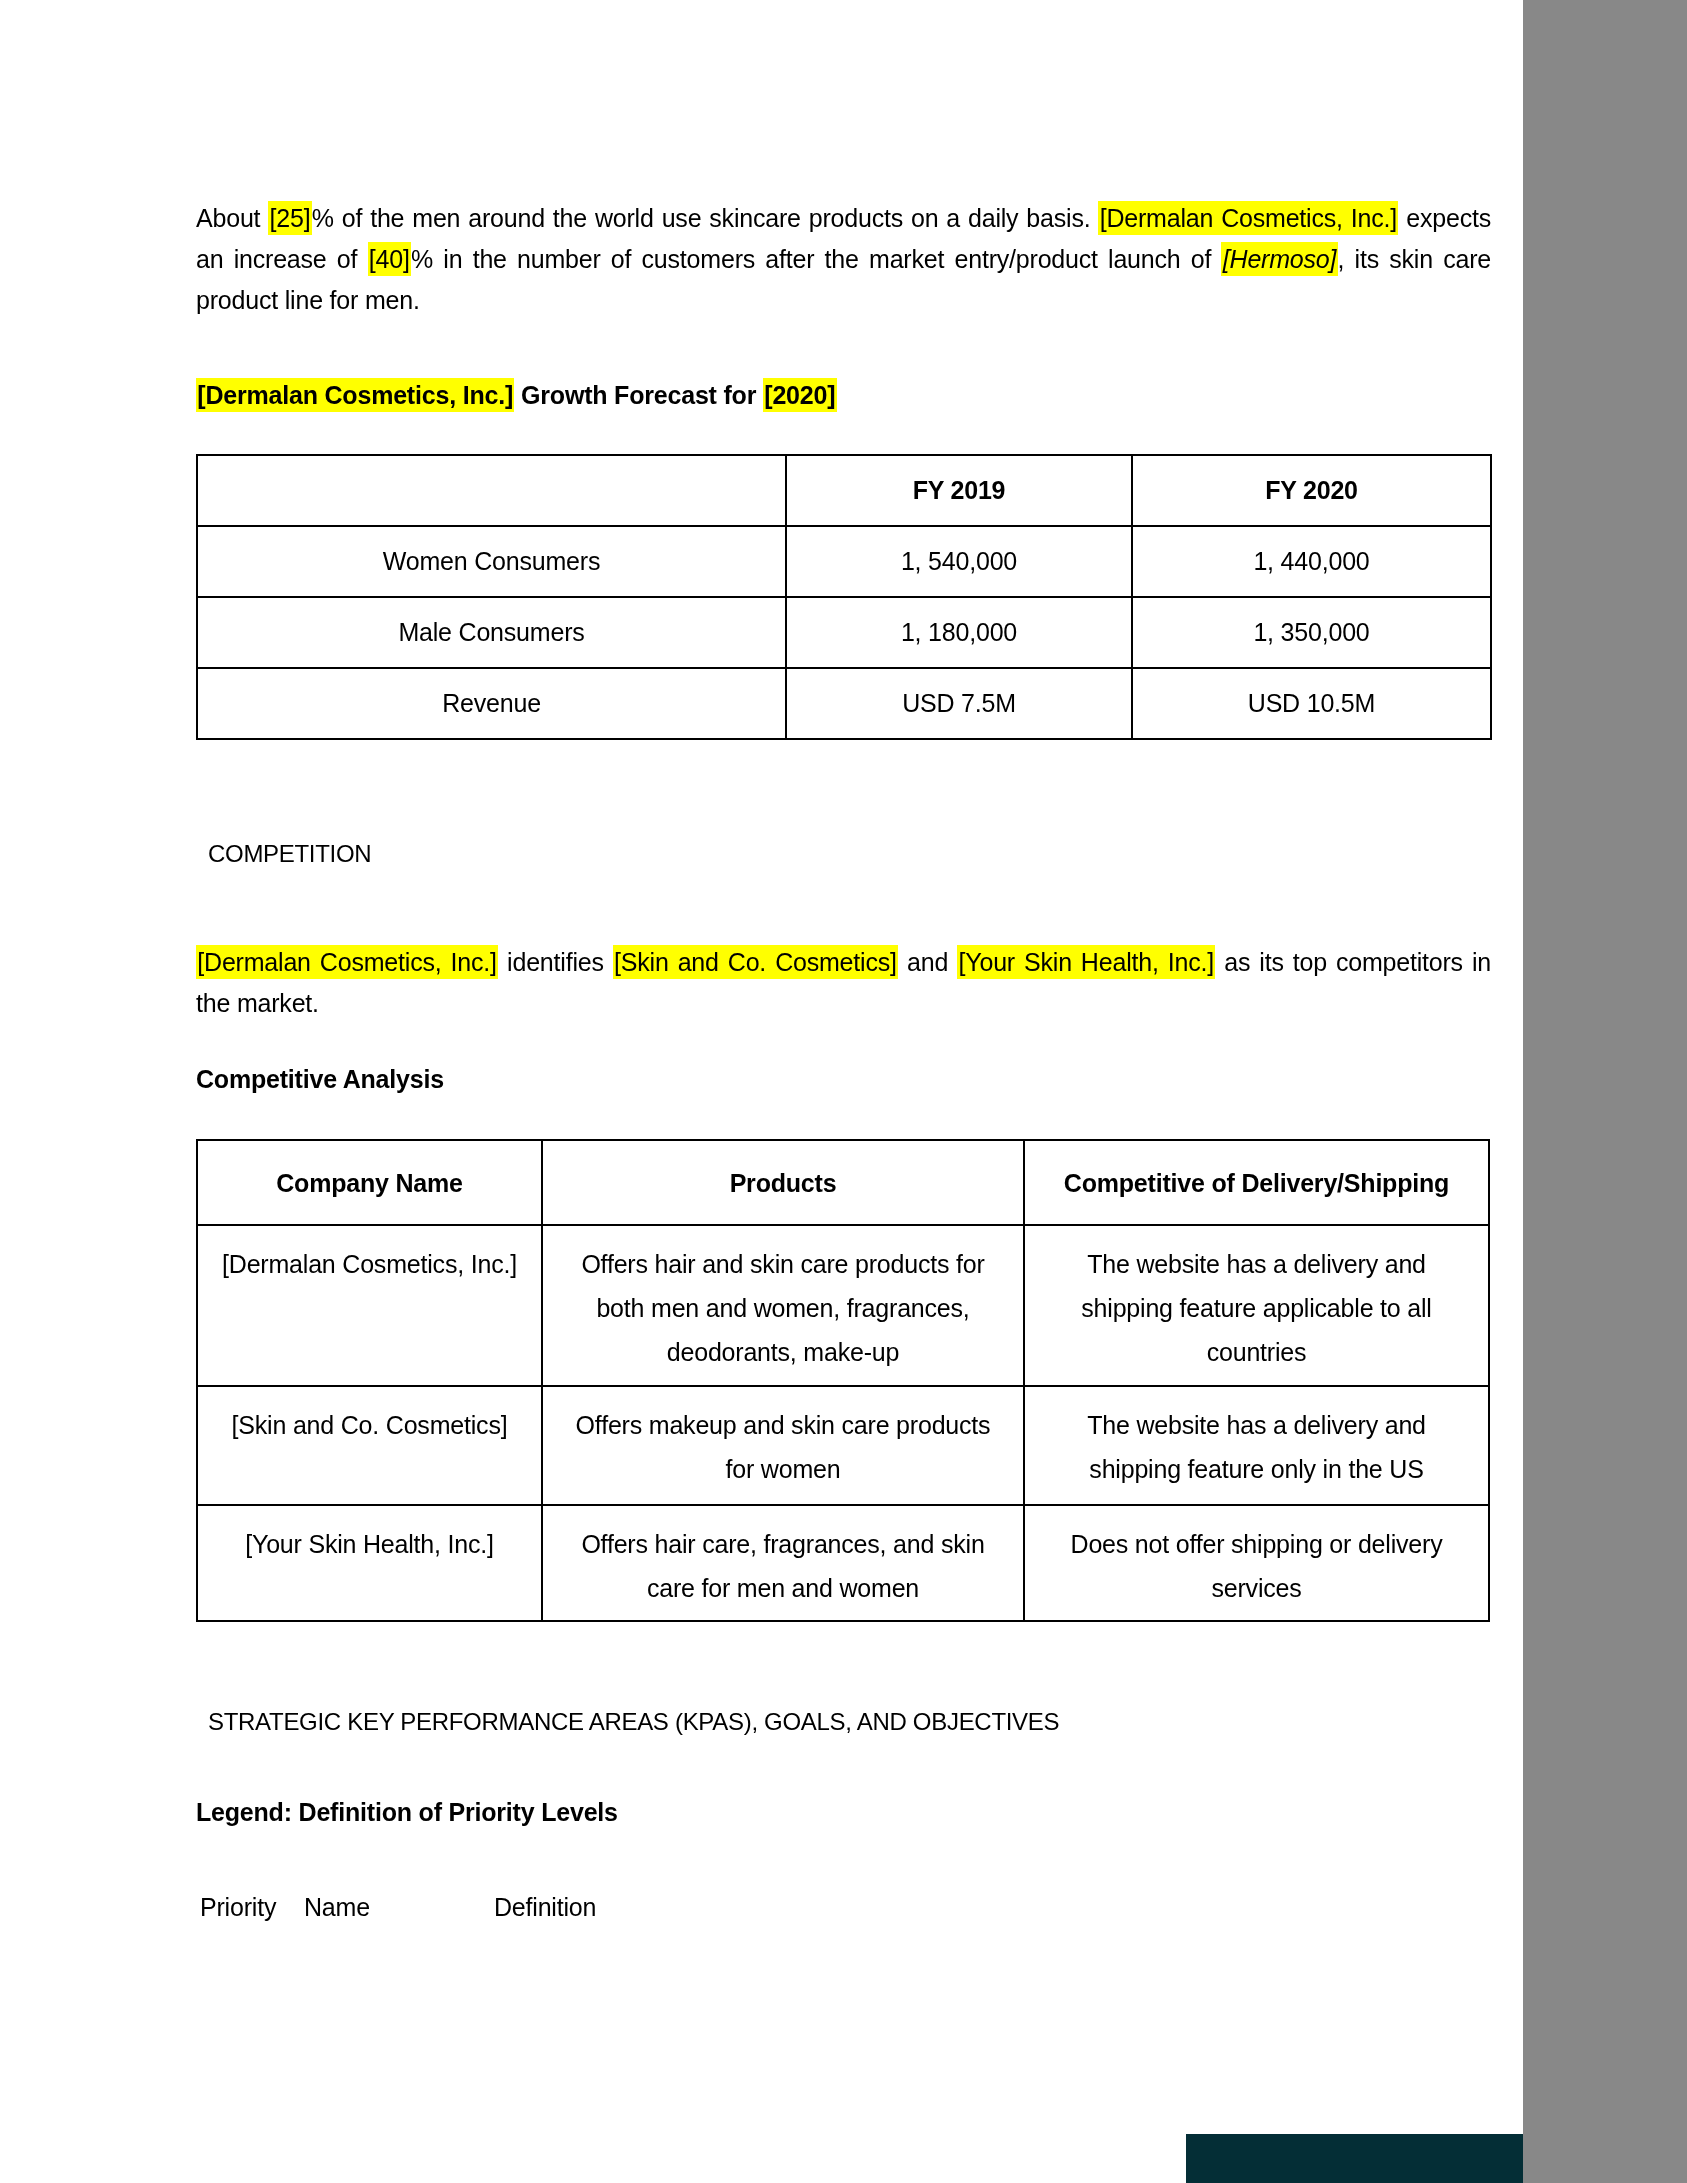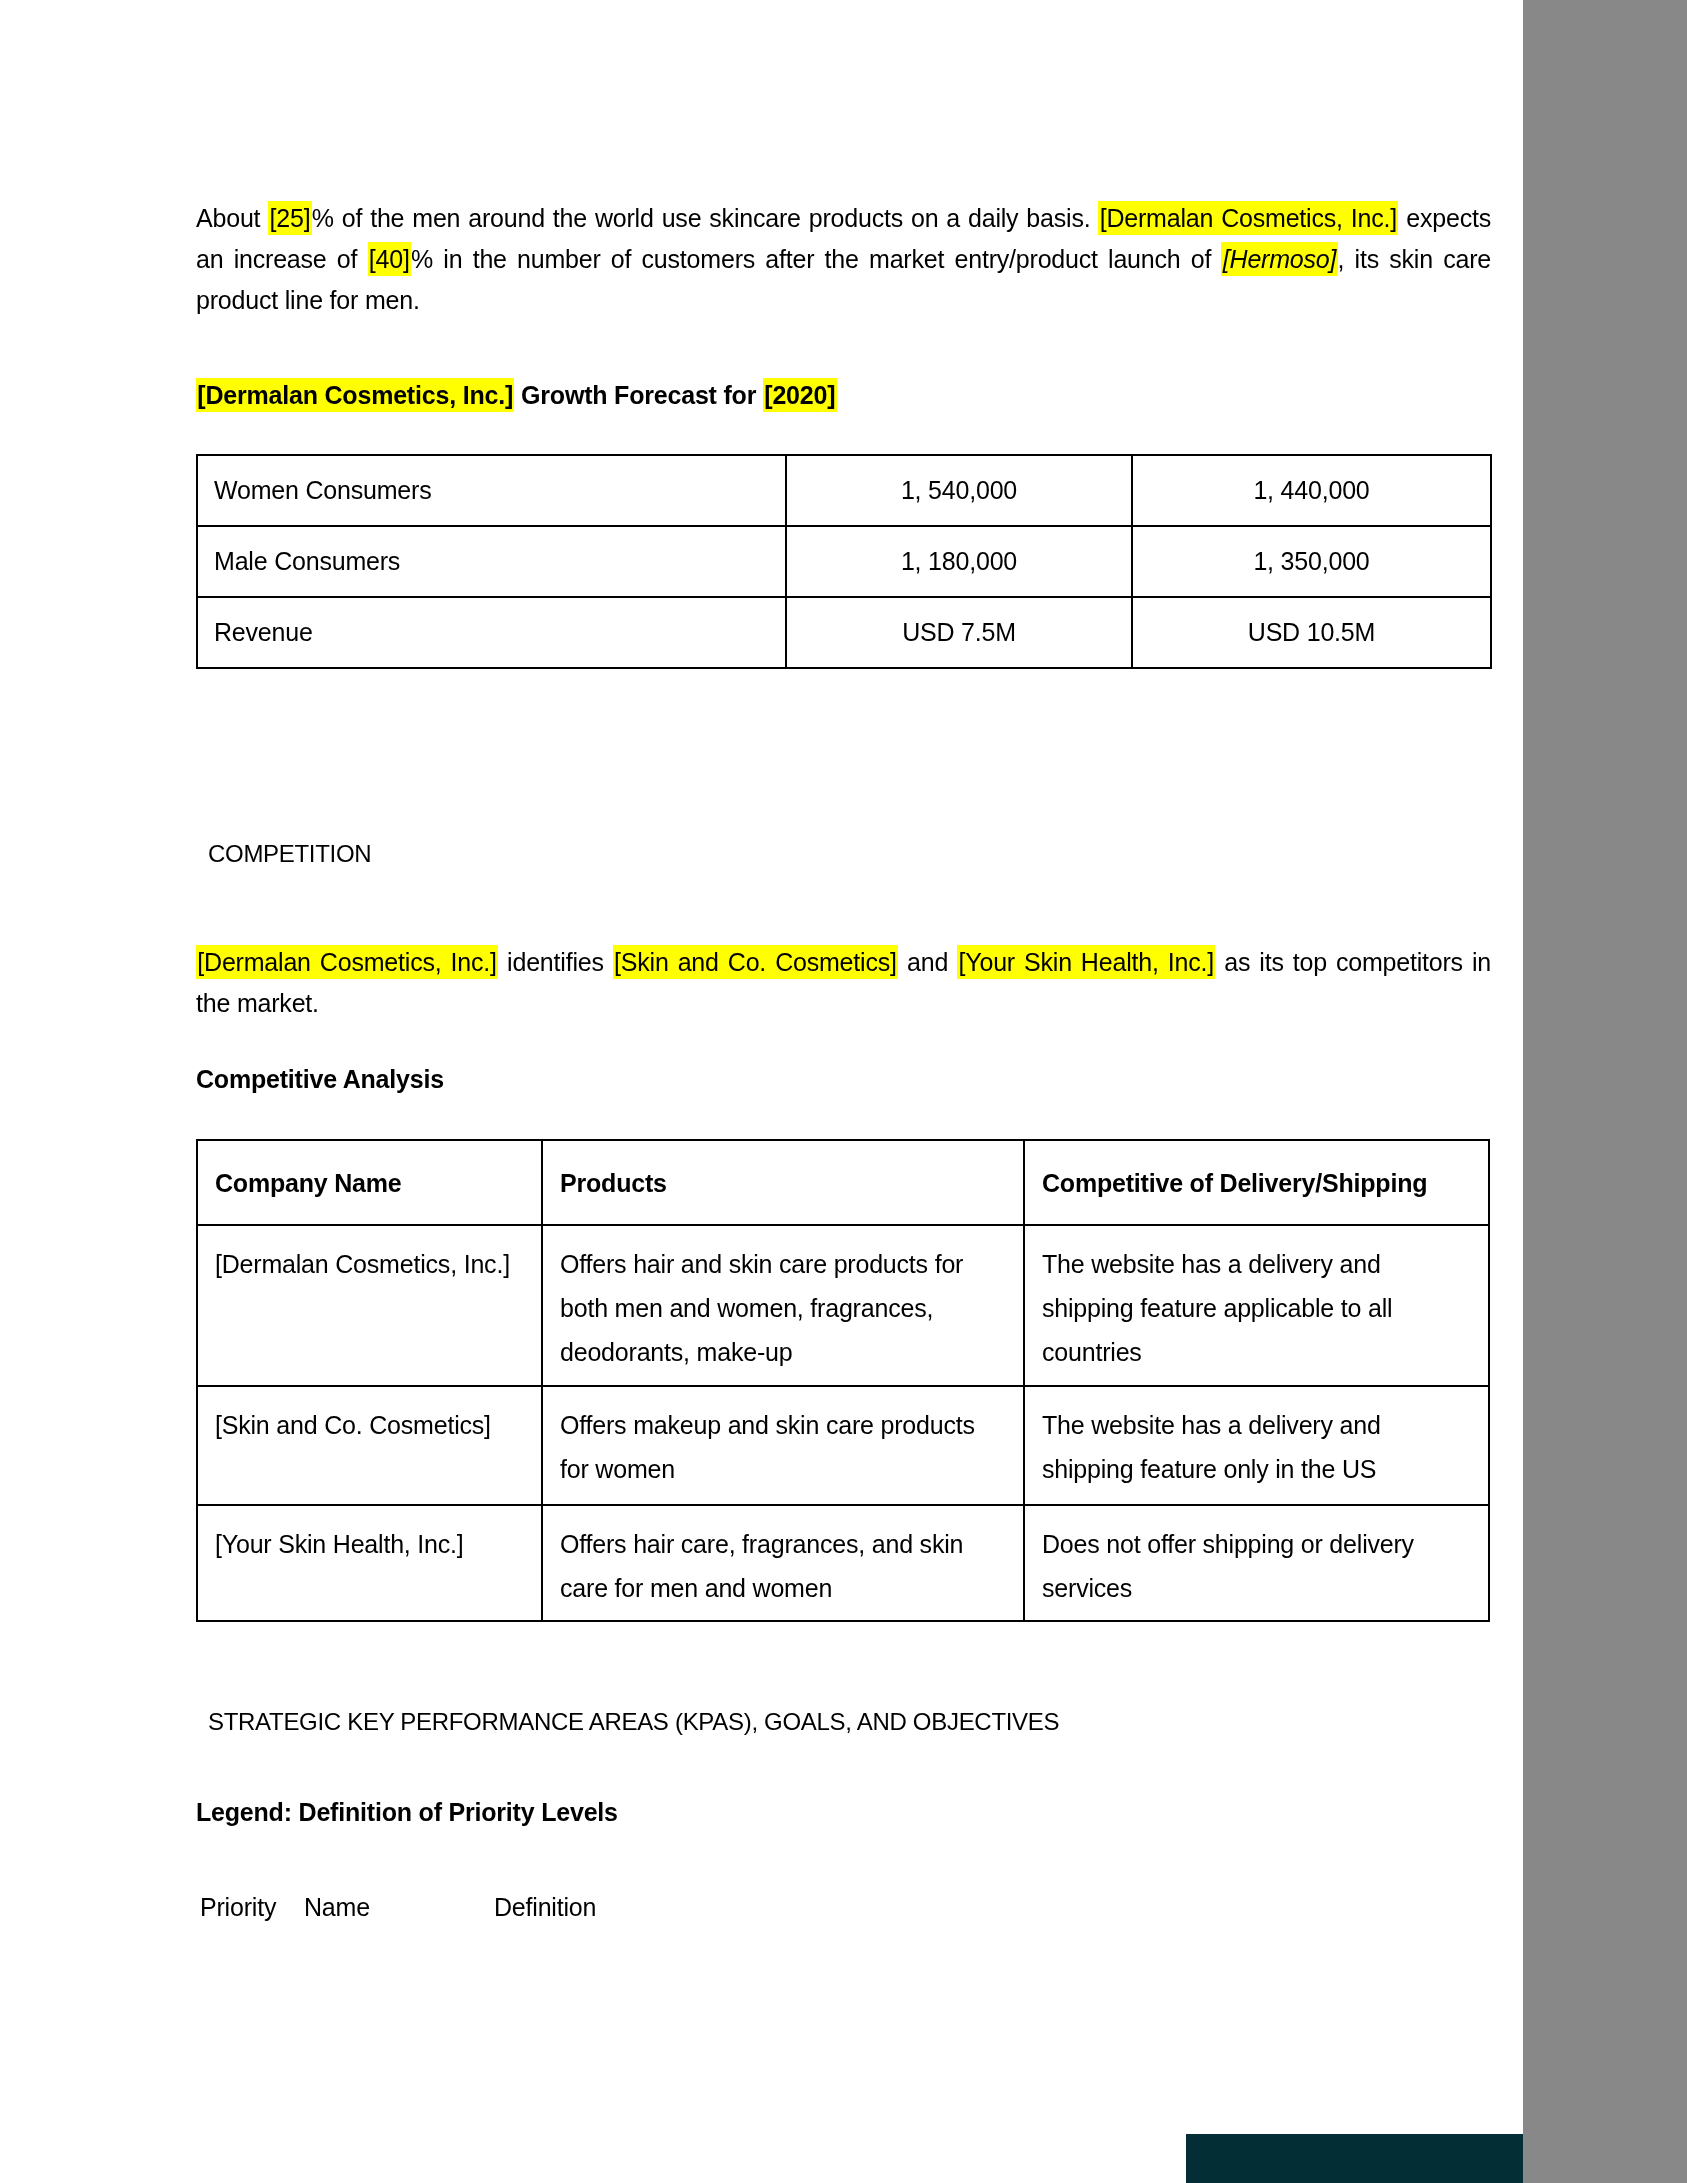--- a/index.html
+++ b/index.html
@@ -44,21 +44,21 @@
     position: absolute;
     left: 196px;
     border-collapse: collapse;
     table-layout: fixed;
     font-size: 25px;
     letter-spacing: -0.2px;
   }
   table.doc-table td, table.doc-table th {
     border: 2.6px solid #000000;
     font-weight: 400;
-    text-align: left;
+    text-align: center;
   }
   
   #growth-table { top: 454px; width: 1294px; }
   #growth-table tr { height: 71px; }
   #growth-table td { vertical-align: middle; padding: 0 16px; }
   #growth-table td.num { text-align: center; padding: 0; }
   #growth-table td.head { font-weight: 700; text-align: center; padding: 0; }
   
   #comp-table { top: 1139px; width: 1291px; }
   #comp-table td { vertical-align: top; padding: 16px 17px 10.6px 17px; line-height: 44px; }
@@ -98,20 +98,25 @@
 
   <h3 class="subhead" style="top:373px;margin-top:8px;"><span class="hl">[Dermalan Cosmetics, Inc.]</span><span> Growth Forecast for </span><span class="hl">[2020]</span></h3>
 
   <table class="doc-table" id="growth-table">
     <colgroup>
         <col style="width:589px">
         <col style="width:346px">
         <col style="width:359px">
       </colgroup>
     <tbody>
+      <tr>
+        <td class="head"></td>
+        <td class="head">FY 2019</td>
+        <td class="head">FY 2020</td>
+      </tr>
       <tr>
         <td>Women Consumers</td>
         <td class="num">1, 540,000</td>
         <td class="num">1, 440,000</td>
       </tr>
       <tr>
         <td>Male Consumers</td>
         <td class="num">1, 180,000</td>
         <td class="num">1, 350,000</td>
       </tr>

